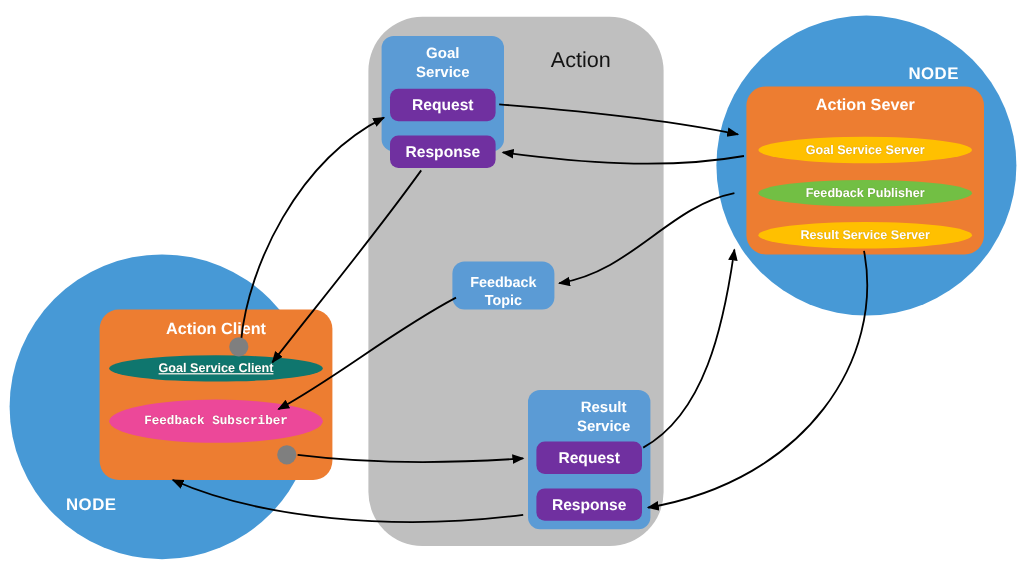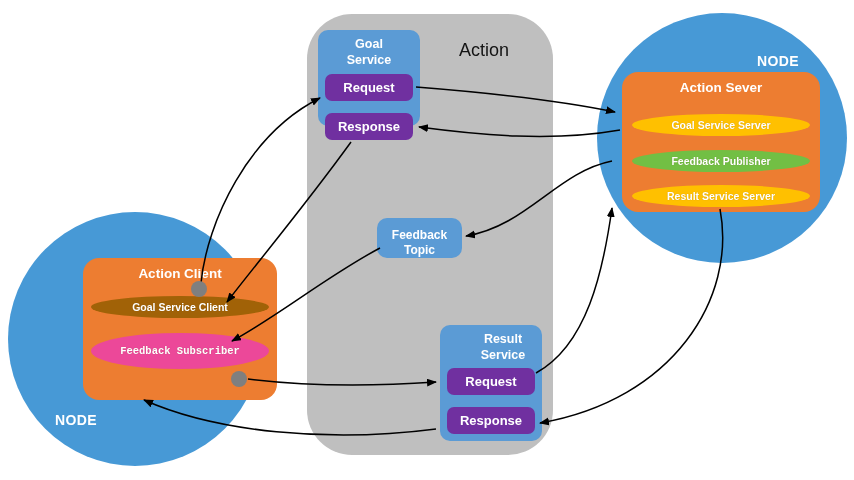--- a/index.html
+++ b/index.html
@@ -47,21 +47,21 @@
   </div>
 
   <div class="svc-box" style="left:440px; top:325px; width:102px; height:116px;padding-left:24px;">
     <div class="svc-title" style="width:52px;">Result Service</div>
     <div class="btn" style="left:7px; top:43px; width:88px; height:27px;">Request</div>
     <div class="btn" style="left:7px; top:82px; width:88px; height:27px;">Response</div>
   </div>
 
   <div class="inner-box" style="left:38px; top:258px; width:194px; height:142px;margin-left:45px;">
     <div class="inner-title">Action Client</div>
-    <div class="pill" style="left: 8px; top: 38px; width: 178px; height: 22px; background: #a16207;">Goal Service Client</div>
+    <div class="pill" style="left: 8px; top: 38px; width: 178px; height: 22px; background: #0f766e; text-decoration: underline;">Goal Service Client</div>
     <div class="pill" style="left: 8px; top: 75px; width: 178px; height: 36px; background: #ec4899; font-family: Liberation Mono, monospace;">Feedback Subscriber</div>
   </div>
   <div class="node-label" style="left:55px; top:412px;">NODE</div>
 
   <div class="inner-box" style="left:622px; top:72px; width:198px; height:140px;">
     <div class="inner-title">Action Sever</div>
     <div class="pill" style="left: 10px; top: 42px; width: 178px; height: 22px; background: rgb(255, 192, 0);">Goal Service Server</div>
     <div class="pill" style="left: 10px; top: 78px; width: 178px; height: 22px; background: rgb(114, 191, 68);">Feedback Publisher</div>
     <div class="pill" style="left: 10px; top: 113px; width: 178px; height: 22px; background: rgb(255, 192, 0);">Result Service Server</div>
   </div>

